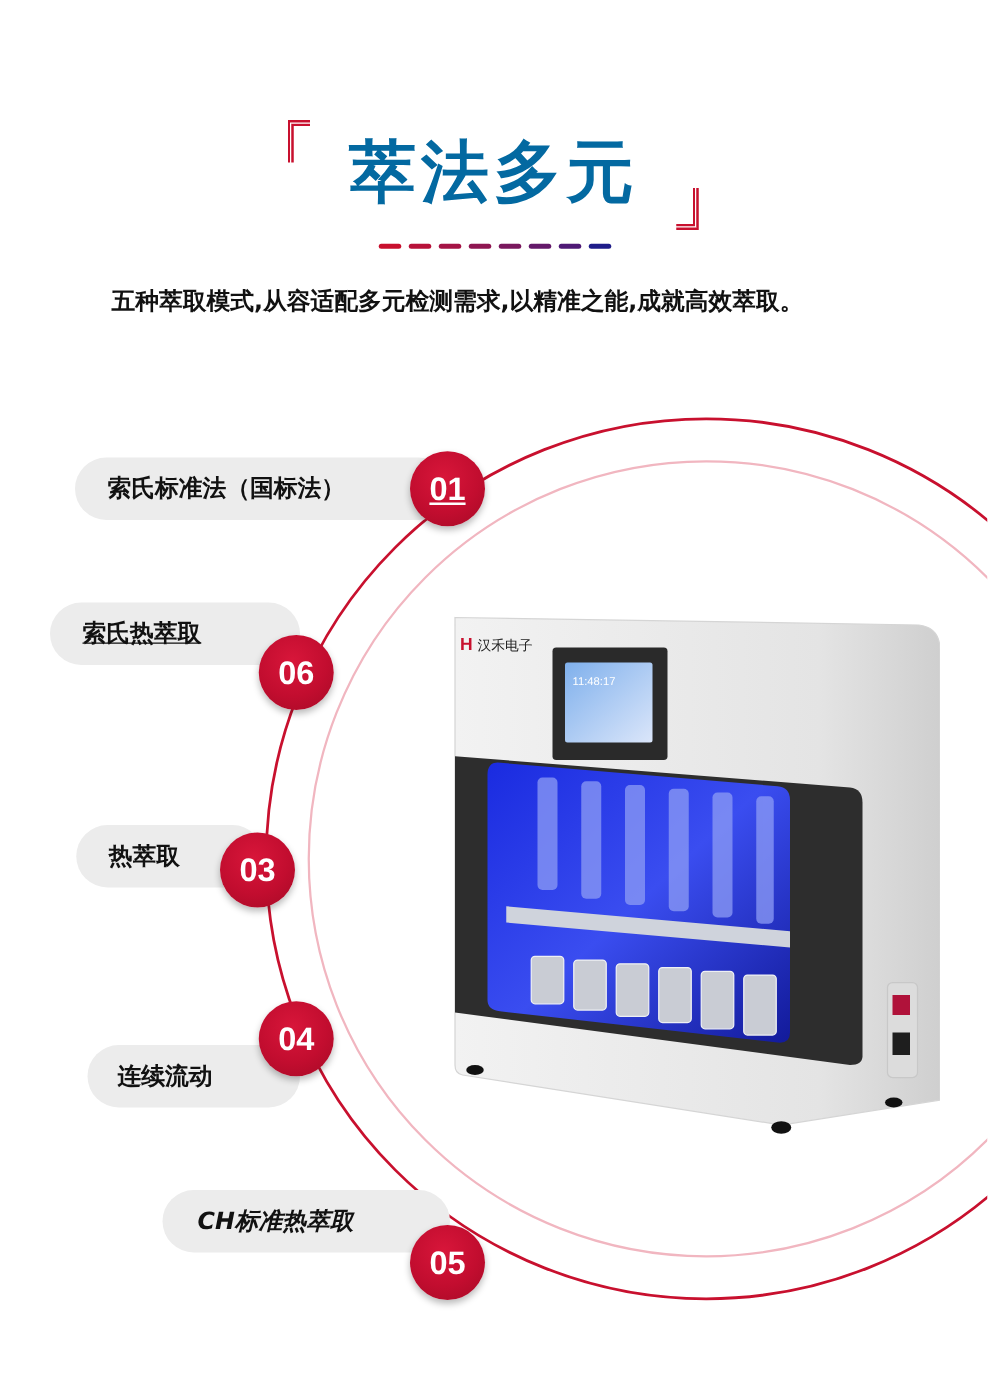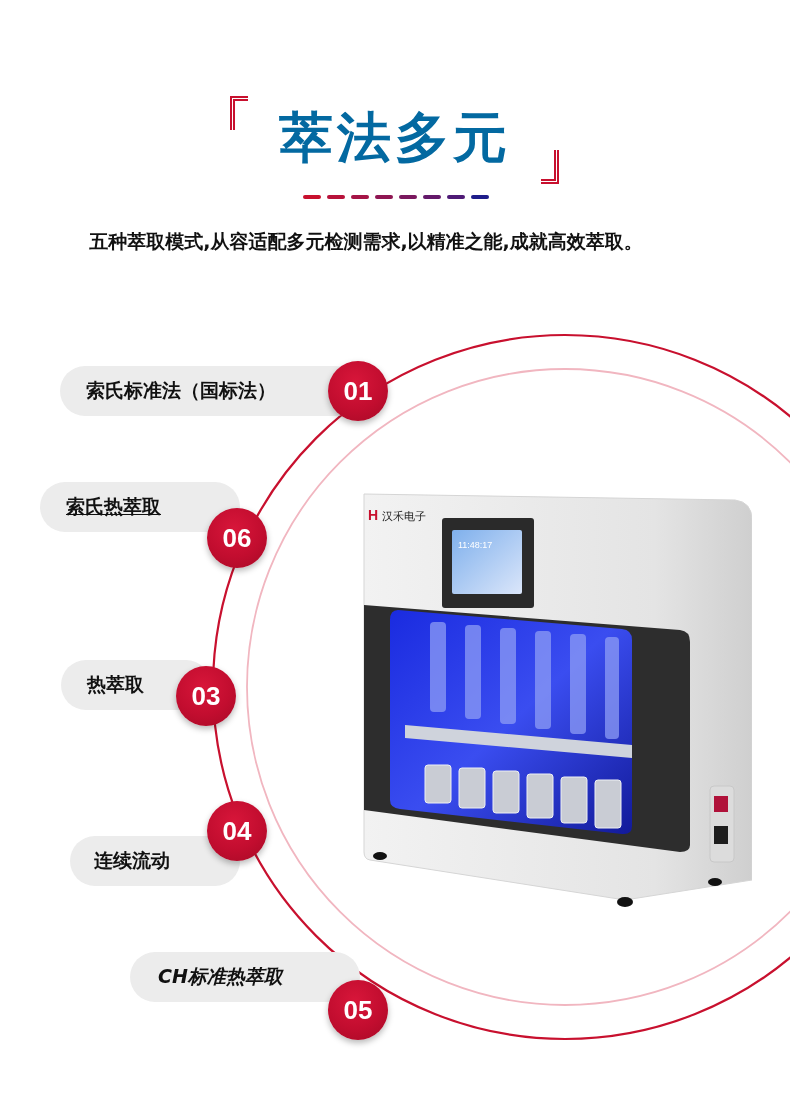--- a/index.html
+++ b/index.html
@@ -120,21 +120,21 @@
   <rect x="354" y="336" width="14" height="18" fill="#1e1e1e"></rect>
 
   <ellipse cx="20" cy="366" rx="7" ry="4" fill="#111"></ellipse>
   <ellipse cx="265" cy="412" rx="8" ry="5" fill="#111"></ellipse>
   <ellipse cx="355" cy="392" rx="7" ry="4" fill="#111"></ellipse>
 </svg>
 
 <div class="item-pill" style="left:60px; top:366px; width:300px; padding-left:26px;text-align:center;">
   <span>索氏标准法（国标法）</span>
 </div>
-<div class="badge" style="left:328px; top:361px;">01</div>
+<div class="badge" style="left:328px; top:361px;text-decoration:underline;">01</div>
 
 <div class="item-pill" style="left:40px; top:482px; width:200px; padding-left:26px;text-decoration:underline;">
   <span>索氏热萃取</span>
 </div>
 <div class="badge" style="left:207px; top:508px;">06</div>
 
 <div class="item-pill" style="left:61px; top:660px; width:150px; padding-left:26px;">
   <span>热萃取</span>
 </div>
 <div class="badge" style="left:176px; top:666px;">03</div>

